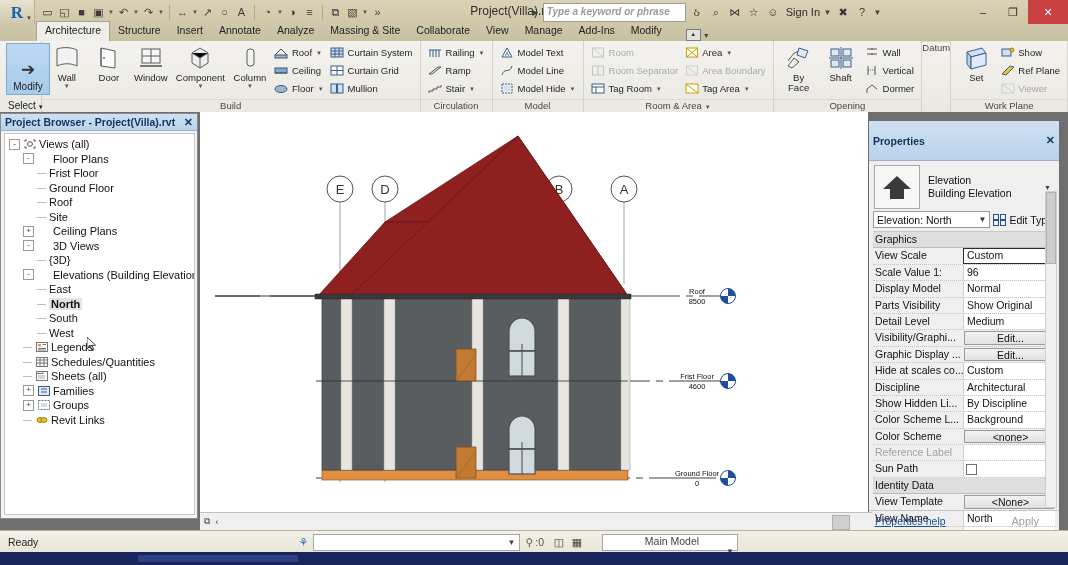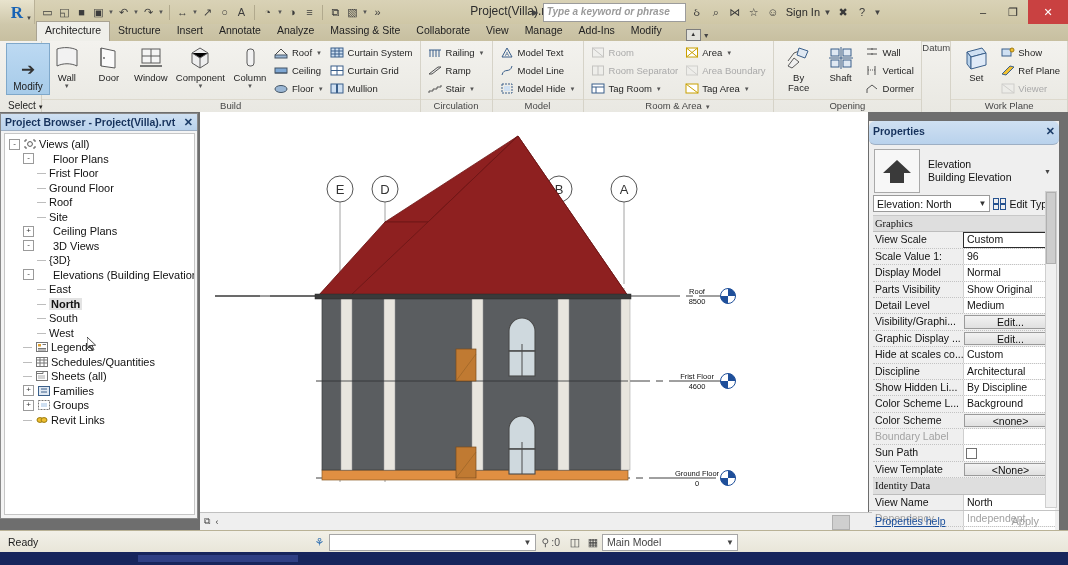--- a/index.html
+++ b/index.html
@@ -140,39 +140,39 @@
   .tnode.sel .lab{font-weight:bold;background:#e3e3e3;padding:0 2px;}
   .cursor-arrow{position:absolute;left:82px;top:203px;width:9px;height:14px;pointer-events:none;}
 
   
   .props{
     position:absolute;left:868px;top:8px;width:192px;height:411px;
     background:#efefef;border:1px solid #6d6d6d;box-sizing:border-box;
   }
   .prhead{
     height:15px;background:linear-gradient(#cfe0f2,#b9d2ec);border-bottom:1px solid #9dafc4;
-    display:flex;padding:4px 4px;font-size:10.5px;font-weight:bold;color:#16325c;border-radius:6px;
+    display:flex;align-items:center;padding:12px 4px;font-size:10.5px;font-weight:bold;color:#16325c;
   }
   .prhead .x{margin-left:auto;font-size:11px;color:#1c3d68;font-weight:bold;}
   .prtype{margin:4px 5px 2px 5px;height:44px;background:#efefef;display:flex;align-items:center;}
   .prtype .thumb{width:44px;height:42px;border:1px solid #a9a9a9;background:#f7f7f7;display:flex;align-items:center;justify-content:center;}
   .prtype .tx{margin-left:8px;font-size:10.5px;color:#111;line-height:13px;}
   .prtype .cv{margin-left:auto;margin-right:3px;font-size:7px;color:#444;}
   .prsel{display:flex;align-items:center;margin:2px 4px 3px 4px;gap:3px;}
   .prsel .combo{
     flex:1;height:15px;background:#fff;border:1px solid #9a9a9a;font-size:10.5px;
     display:flex;align-items:center;padding:0 3px;color:#111;
   }
   .prsel .combo .cv{margin-left:auto;font-size:8px;color:#333;}
   .prsel .et{display:flex;align-items:center;gap:3px;font-size:10.5px;color:#111;padding-right:2px;}
   .ptable{margin:0 4px;border-top:1px solid #c8c8c8;}
   .prow{display:flex;height:15.4px;align-items:stretch;border-bottom:1px dotted #c3c3c3;}
   .prow .k{width:88px;font-size:10.5px;color:#111;line-height:15px;padding-left:2px;overflow:hidden;white-space:nowrap;}
   .prow .v{flex:1;font-size:10.5px;color:#111;line-height:15px;padding-left:3px;background:#fff;border-left:1px solid #cfcfcf;overflow:hidden;white-space:nowrap;}
-  .prow.hdr{background:#dedede;border-bottom:1px solid #bdbdbd;font-family:Liberation Serif, serif;}
+  .prow.hdr{background:#dedede;border-bottom:1px solid #bdbdbd;}
   .prow.hdr .k{font-size:10.5px;color:#111;width:auto;flex:1;}
   .prow.hdr .v{background:transparent;border:none;flex:none;width:26px;text-align:right;padding-right:3px;font-size:8px;color:#333;}
   .prow .v.sel{background:#fff;outline:1px solid #2b2b2b;outline-offset:-1px;}
   .prow .v.btn{background:linear-gradient(#f2f2f2,#e0e0e0);border:1px solid #9a9a9a;text-align:center;margin:1px 1px;line-height:12px;font-size:10.5px;}
   .prow .v.chk{background:#fff;display:flex;align-items:center;padding-left:2px;}
   .prow .v.chk i{display:block;width:9px;height:9px;border:1px solid #707070;background:#fff;}
   .prow.dim .k,.prow.dim .v{color:#a2a2a2;}
   .prfoot{position:absolute;left:0;right:0;bottom:0;height:19px;border-top:1px solid #c4c4c4;display:flex;align-items:center;padding:0 6px;}
   .prfoot .help{font-size:10.5px;color:#1a4f9c;text-decoration:underline;}
   .prfoot .apply{margin-left:auto;font-size:11px;color:#a0a0a0;padding-right:14px;}
@@ -993,36 +993,36 @@
           </div>
           <div class="prow">
             <div class="k">Color Scheme L...</div>
             <div class="v">Background</div>
           </div>
           <div class="prow">
             <div class="k">Color Scheme</div>
             <div class="v btn">&lt;none&gt;</div>
           </div>
           <div class="prow dim">
-            <div class="k">Boundary Label</div>
+            <div class="k">Reference Label</div>
             <div class="v"></div>
           </div>
           <div class="prow">
             <div class="k">Sun Path</div>
             <div class="v chk">
               <i></i>
             </div>
           </div>
-          <div class="prow">
-            <div class="k">View Template</div>
-            <div class="v btn">&lt;None&gt;</div>
-          </div>
           <div class="prow hdr">
             <div class="k">Identity Data</div>
             <div class="v">⌃</div>
+          </div>
+          <div class="prow">
+            <div class="k">View Template</div>
+            <div class="v btn">&lt;None&gt;</div>
           </div>
           <div class="prow">
             <div class="k">View Name</div>
             <div class="v">North</div>
           </div>
           <div class="prow dim">
             <div class="k">Dependency</div>
             <div class="v">Independent</div>
           </div>
           <div class="prow">
@@ -1053,21 +1053,21 @@
     <span class="sel-combo">
       <span></span>
       <span class="cv">▼</span>
     </span>
     <span class="filt" style="margin-left:6px;">
       <span>⚲</span>
       <span>:0</span>
     </span>
     <span class="sb-ic" style="margin-left:6px;color:#444;">◫</span>
     <span class="sb-ic" style="color:#444;">▦</span>
-    <span class="mm" style="margin-left:0;">
+    <span class="mm" style="margin-left:16px;flex-direction:column;">
       <span>Main Model</span>
       <span class="cv">▼</span>
     </span>
     <span style="width:330px"></span>
   </div>
 
   <div class="taskbar">
     <div class="seg"></div>
   </div>
 </div>

